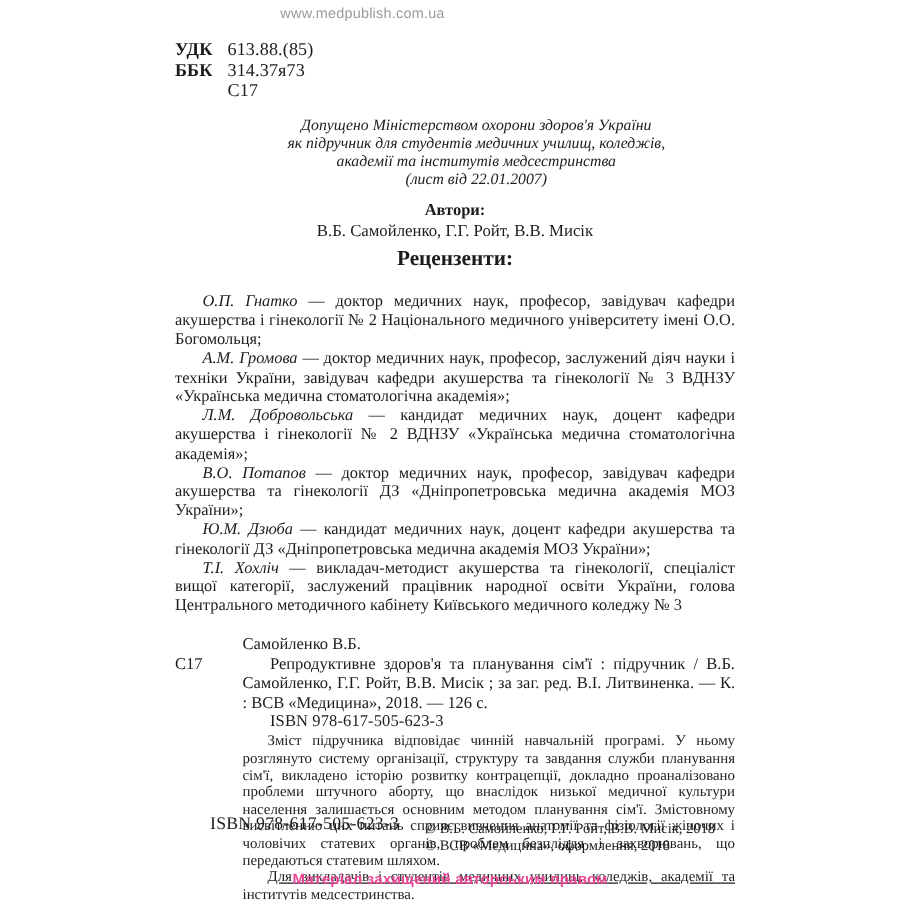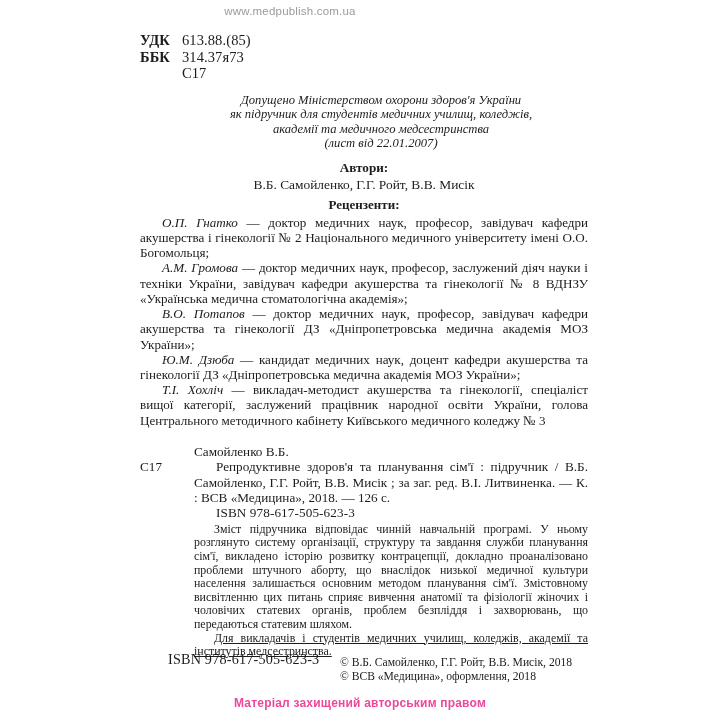--- a/index.html
+++ b/index.html
@@ -97,27 +97,27 @@
   }
   .authors-line {
     text-align: center;
     font-size: 13.4px;
     line-height: 15px;
     margin-top: 1px;
   }
   .rev-head {
     text-align: center;
     font-weight: 700;
-    font-size: 13px;
+    font-size: 17px;
     margin-top: 5px;
   }
 
   
   .reviewers {
-    margin-top: 2px;
+    margin-top: 16px;
     font-size: 13.1px;
     line-height: 15.2px;
     text-align: justify;
     text-align-last: left;
     hyphens: manual;
   }
   .reviewers p {
     margin: 0;
     text-indent: 22px;
   }
@@ -208,31 +208,32 @@
 
     <div class="codes">
       <span class="row"><span class="lbl">УДК</span><span class="val">613.88.(85)</span></span>
       <span class="row"><span class="lbl">ББК</span><span class="val">314.37я73</span></span>
       <span class="row"><span class="c17"></span><span class="val">С17</span></span>
     </div>
 
     <div class="approval">
       <div>Допущено Міністерством охорони здоров'я України</div>
       <div>як підручник для студентів медичних училищ, коледжів,</div>
-      <div>академії та медичного медсестринства</div>
+      <div>академії та інститутів медсестринства</div>
       <div>(лист від 22.01.2007)</div>
     </div>
 
     <div class="sec-head">Автори:</div>
     <div class="authors-line">В.Б. Самойленко, Г.Г. Ройт, В.В. Мисік</div>
 
     <div class="rev-head">Рецензенти:</div>
     <div class="reviewers">
       <p><span class="nm">О.П. Гнатко</span><span> — доктор медичних наук, професор, завідувач кафедри акушерства і гінекології № 2 Національного медичного університету імені О.О. Богомольця;</span></p>
-      <p><span class="nm">А.М. Громова</span><span> — доктор медичних наук, професор, заслужений діяч науки і техніки України, завідувач кафедри акушерства та гінекології № 8 ВДНЗУ «Українська медична стоматологічна академія»;</span></p>
+      <p><span class="nm">А.М. Громова</span><span> — доктор медичних наук, професор, заслужений діяч науки і техніки України, завідувач кафедри акушерства та гінекології № 3 ВДНЗУ «Українська медична стоматологічна академія»;</span></p>
+      <p><span class="nm">Л.М. Добровольська</span><span> — кандидат медичних наук, доцент кафедри акушерства і гінекології № 2 ВДНЗУ «Українська медична стоматологічна академія»;</span></p>
       <p><span class="nm">В.О. Потапов</span><span> — доктор медичних наук, професор, завідувач кафедри акушерства та гінекології ДЗ «Дніпропетровська медична академія МОЗ України»;</span></p>
       <p><span class="nm">Ю.М. Дзюба</span><span> — кандидат медичних наук, доцент кафедри акушерства та гінекології ДЗ «Дніпропетровська медична академія МОЗ України»;</span></p>
       <p><span class="nm">Т.І. Хохліч</span><span> — викладач-методист акушерства та гінекології, спеціаліст вищої категорії, заслужений працівник народної освіти України, голова Центрального методичного кабінету Київського медичного коледжу № 3</span></p>
     </div>
 
     <div class="biblio">
       <div class="sigla">С17</div>
       <div class="body">
         <div class="surname">Самойленко В.Б.</div>
         <div class="rec">

